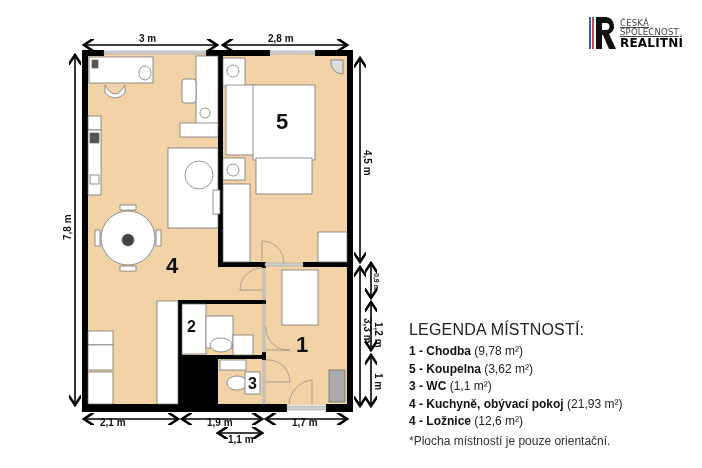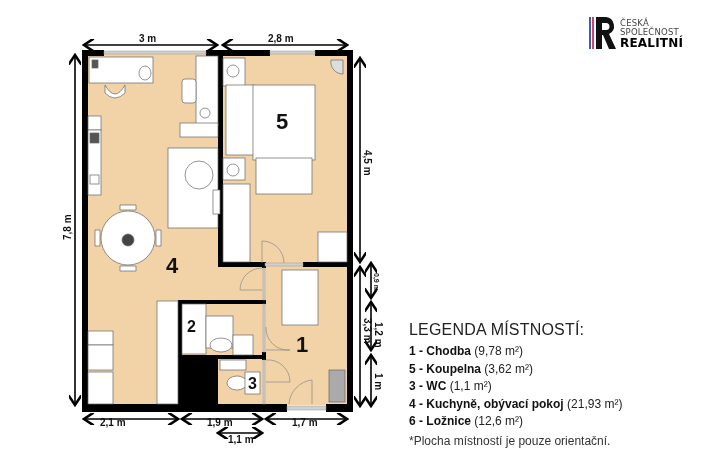--- a/index.html
+++ b/index.html
@@ -1,20 +1,20 @@
 <!DOCTYPE html>
 <html><head>
 <meta charset="utf-8">
 <style>
   html, body { margin:0; padding:0; background:#ffffff; }
   body { width:702px; height:468px; position:relative; overflow:hidden; font-family:"DejaVu Sans", sans-serif; color:#111; }
   .plan { position:absolute; left:0; top:0; }
   .logo { position:absolute; left:588px; top:15px; width:110px; height:36px; }
   .logo .mark { position:absolute; left:0; top:2px; width:30px; height:32px; }
-  .logo .t1, .logo .t2 { position:absolute; left:32px; font-size:8.5px; color:#444; letter-spacing:0.2px; line-height:10px; }
+  .logo .t1, .logo .t2 { position:absolute; left:32px; font-size:8.5px; color:#444; letter-spacing:0.2px; line-height:10px;text-decoration:underline; }
   .logo .t1 { top:3px; } .logo .t2 { top:12px; }
   .logo .t3 { position:absolute; left:32px; top:21px; font-size:12px; font-weight:bold; color:#000000; line-height:14px; letter-spacing:0.2px; }
   .legend { position:absolute; left:409px; top:293px; width:290px;margin-top:28px; }
   .legend .title { font-family:"Liberation Sans", sans-serif; font-size:16px; color:#222; letter-spacing:0.2px; margin-bottom:4px; }
   .legend .row { font-family:"Liberation Sans", sans-serif; font-size:12px; line-height:17.5px; color:#111; white-space:nowrap; }
   .legend .row b { font-weight:bold; }
   .legend .area { color:#222; }
   .legend .note { font-family:"Liberation Sans", sans-serif; font-size:12px; color:#333; margin-top:3px; }
   svg text { font-family:"Liberation Sans", sans-serif; font-weight:bold; }
 </style>
@@ -191,15 +191,15 @@
   <span class="t2">SPOLEČNOST</span>
   <span class="t3">REALITNÍ</span>
 </div>
 
 <div class="legend">
   <div class="title">LEGENDA MÍSTNOSTÍ:</div>
   <div class="row"><b>1 - Chodba</b> <span class="area">(9,78 m²)</span></div>
   <div class="row"><b>5 - Koupelna</b> <span class="area">(3,62 m²)</span></div>
   <div class="row"><b>3 - WC</b> <span class="area">(1,1 m²)</span></div>
   <div class="row"><b>4 - Kuchyně, obývací pokoj</b> <span class="area">(21,93 m²)</span></div>
-  <div class="row"><b>6 - Ložnice</b> <span class="area">(12,6 m²)</span></div>
+  <div class="row"><b>4 - Ložnice</b> <span class="area">(12,6 m²)</span></div>
   <div class="note">*Plocha místností je pouze orientační.</div>
 </div>
 
 </body></html>

